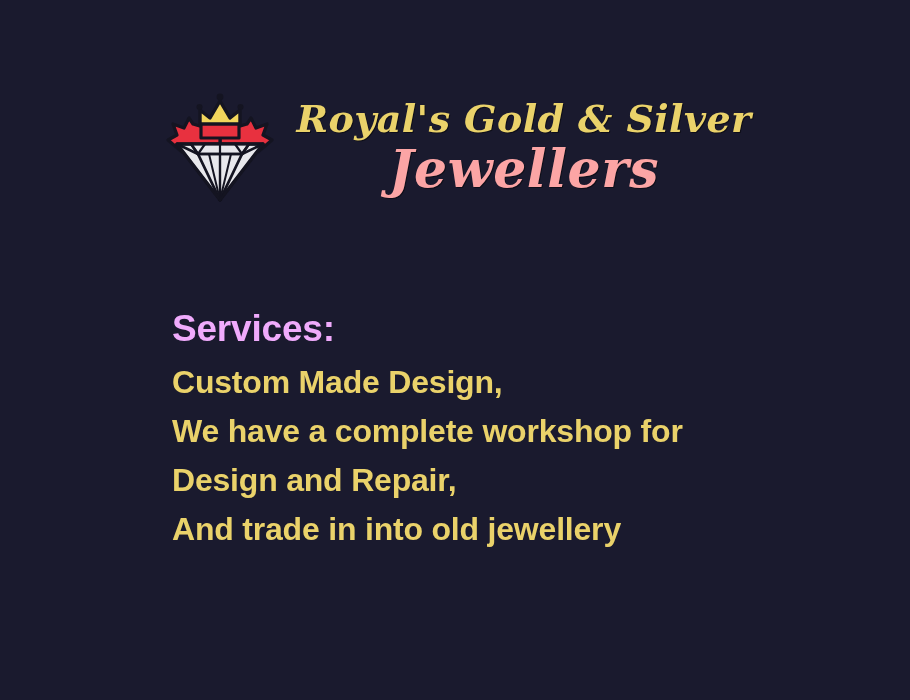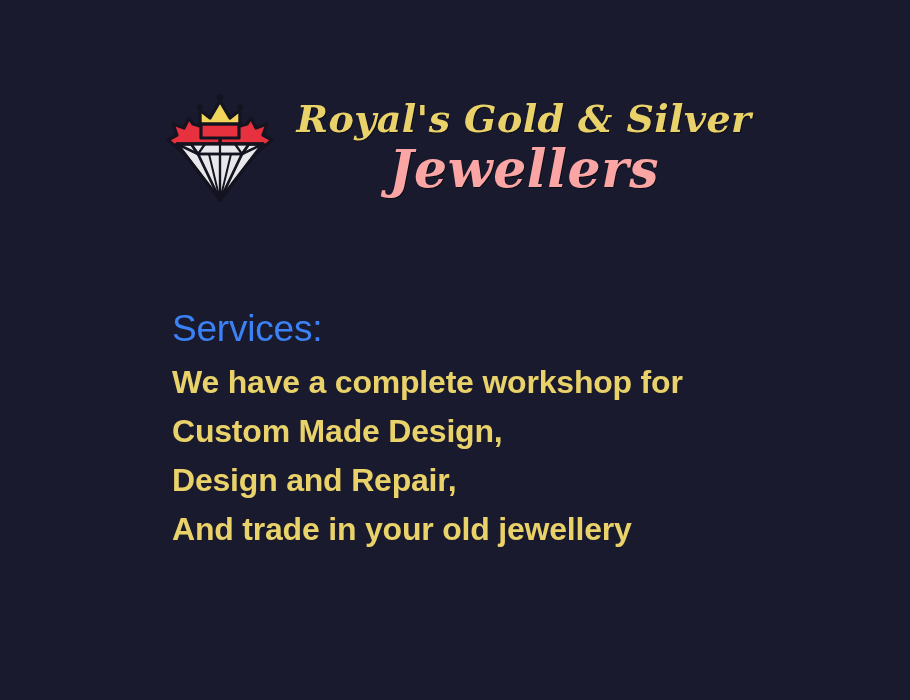--- a/index.html
+++ b/index.html
@@ -83,22 +83,22 @@
   .services-block {
     position: absolute;
     left: 172px;
     top: 305px;
     width: 700px;
   }
 
   .services-heading {
     font-family: "Liberation Sans", sans-serif;
     font-size: 37px;
-    font-weight: normal;
-    color: #3b82f6;
+    font-weight: bold;
+    color: #f0abfc;
     line-height: 1.32;
     letter-spacing: -0.2px;
     margin: 0 0 4px 0;
     white-space: nowrap;
   }
 
   .services-list {
     list-style: none;
     margin: 0;
     padding: 0;
@@ -165,20 +165,20 @@
 
     <div class="logo-wordmark">
       <div class="brand-line-1">Royal's Gold &amp; Silver</div>
       <div class="brand-line-2">Jewellers</div>
     </div>
   </div>
 
   <div class="services-block">
     <div class="services-heading">Services:</div>
     <div class="services-list">
+      <div class="services-line">Custom Made Design,</div>
       <div class="services-line">We have a complete workshop for</div>
-      <div class="services-line">Custom Made Design,</div>
       <div class="services-line">Design and Repair,</div>
-      <div class="services-line">And trade in your old jewellery</div>
+      <div class="services-line">And trade in into old jewellery</div>
     </div>
   </div>
 
 </div>
 
 </body></html>

